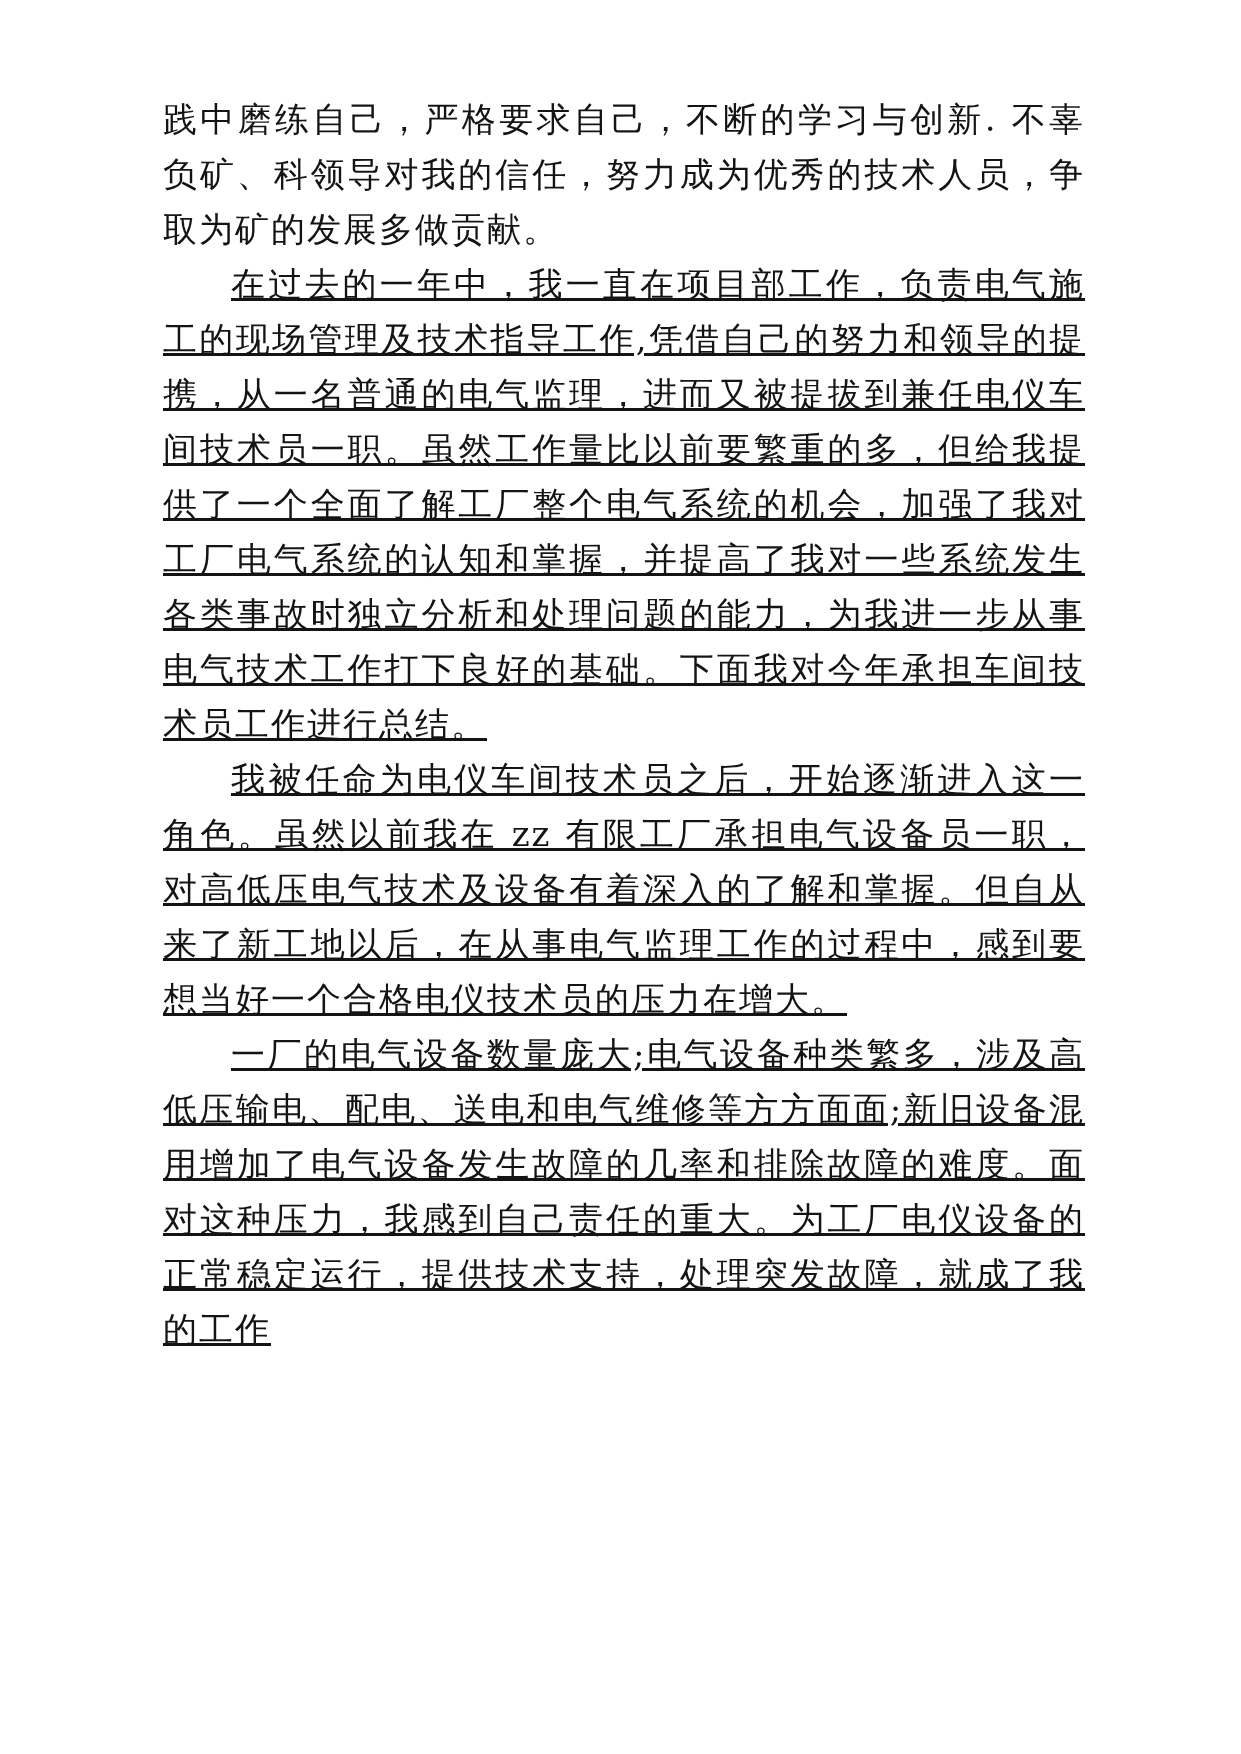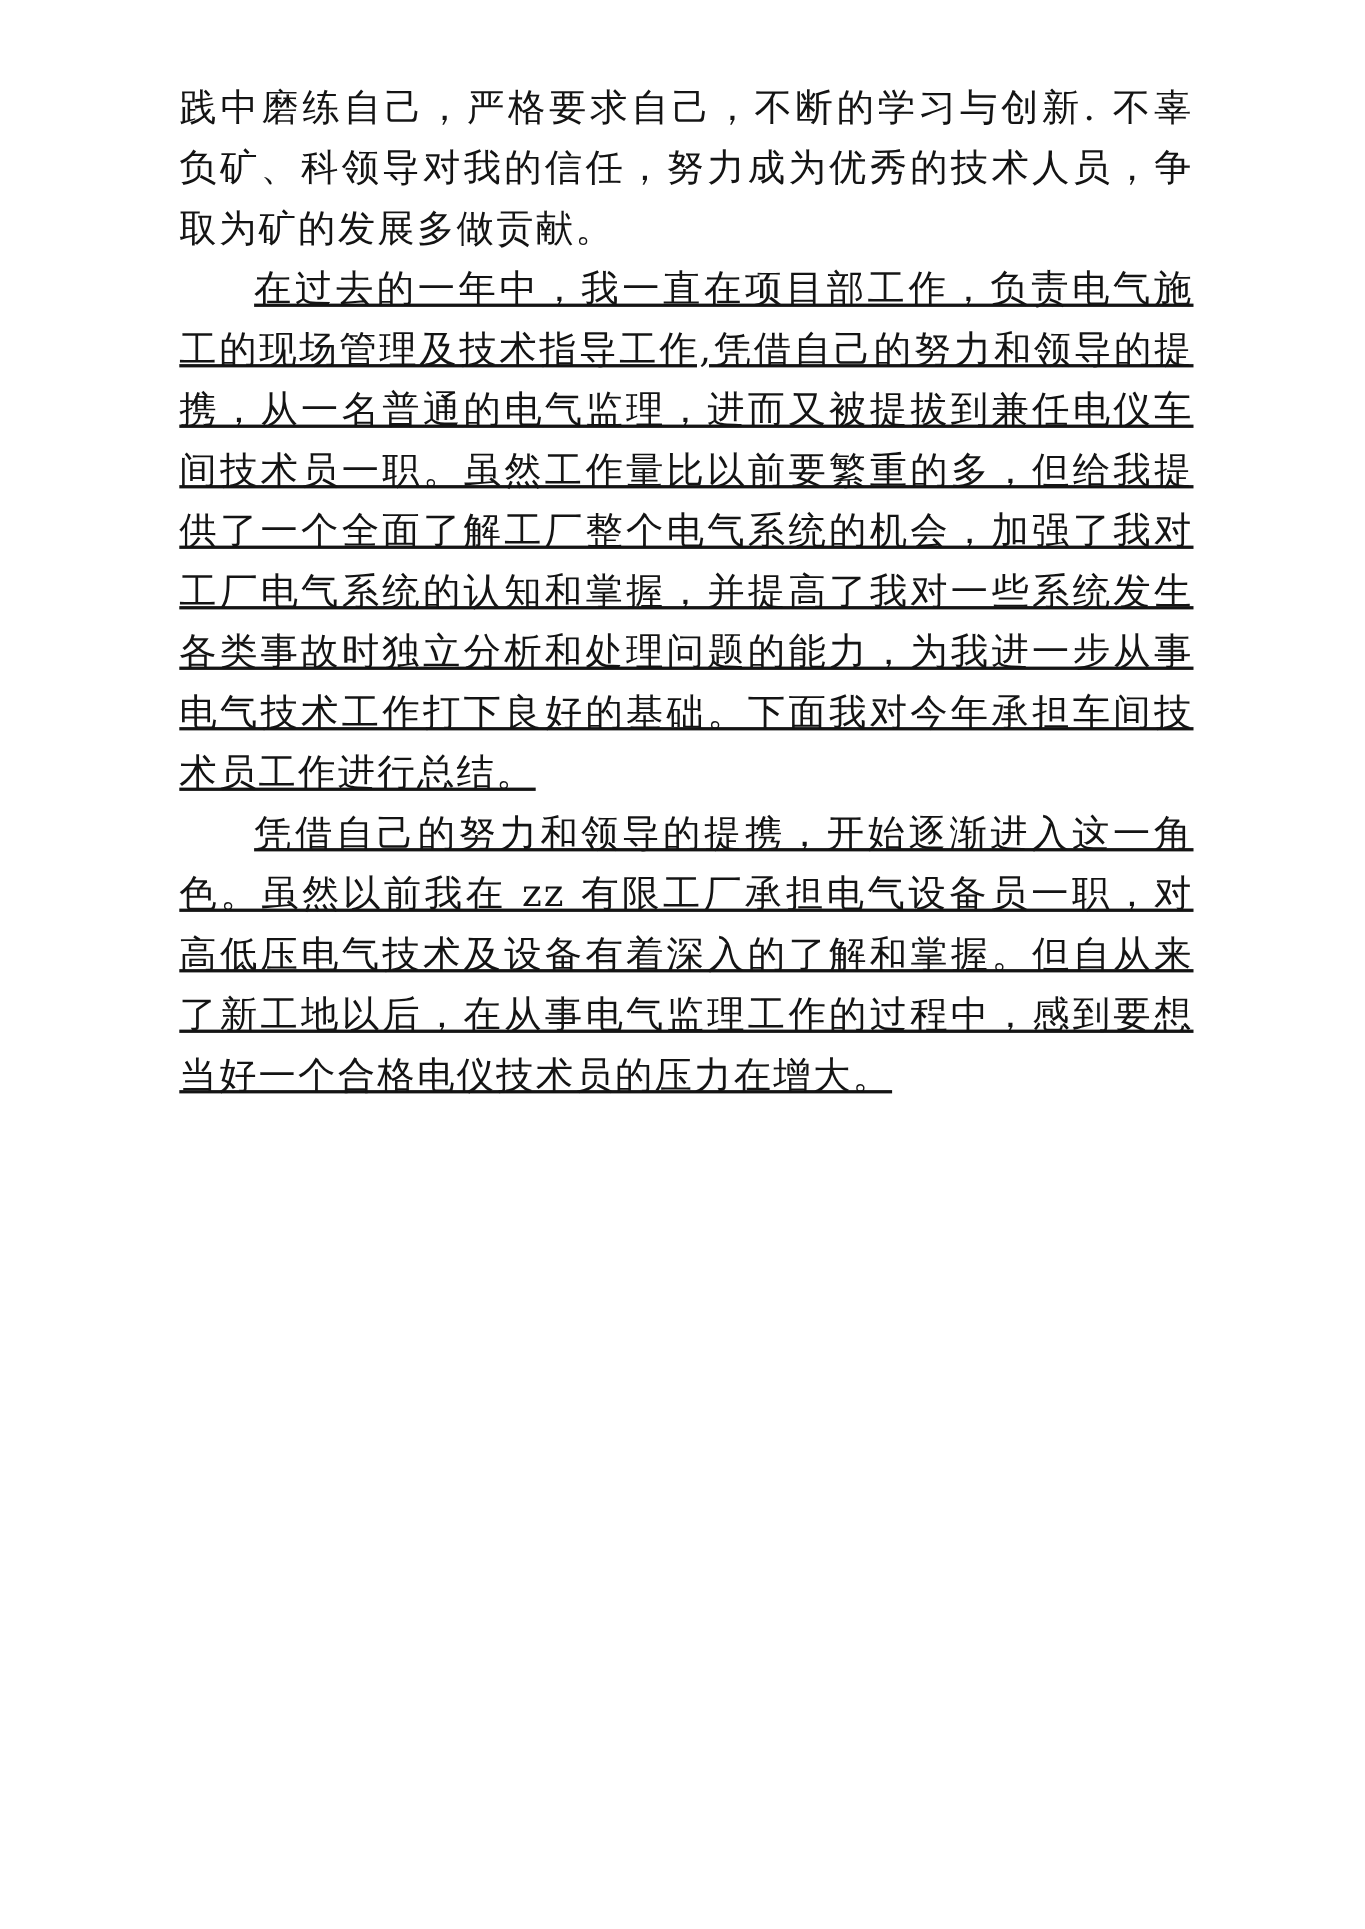--- a/index.html
+++ b/index.html
@@ -11,21 +11,21 @@
     background: #ffffff;
     overflow: hidden;
   }
 
   
   .page {
     box-sizing: border-box;
     width: 1241px;
     height: 1754px;
     background: #ffffff;
-    padding: 71px 156px 0 163px;
+    padding: 92px 156px 0 163px;
   }
 
   
   .doc {
     font-family: "DejaVu Serif", "Liberation Serif", serif;
     font-size: 34px;
     line-height: 55px;
     letter-spacing: 2px;
     color: #141414;
     font-weight: 400;
@@ -51,17 +51,18 @@
 
 <div class="page">
   <div class="doc">
 
     <p>践中磨练自己，严格要求自己，不断的学习与创新. 不辜负矿、科领导对我的信任，努力成为优秀的技术人员，争取为矿的发展多做贡献。</p>
 
 
     <p class="para-indent">在过去的一年中，我一直在项目部工作，负责电气施工的现场管理及技术指导工作,凭借自己的努力和领导的提携，从一名普通的电气监理，进而又被提拔到兼任电仪车间技术员一职。虽然工作量比以前要繁重的多，但给我提供了一个全面了解工厂整个电气系统的机会，加强了我对工厂电气系统的认知和掌握，并提高了我对一些系统发生各类事故时独立分析和处理问题的能力，为我进一步从事电气技术工作打下良好的基础。下面我对今年承担车间技术员工作进行总结。</p>
 
 
-    <p class="para-indent">凭借自己的努力和领导的提携，开始逐渐进入这一角色。虽然以前我在 zz 有限工厂承担电气设备员一职，对高低压电气技术及设备有着深入的了解和掌握。但自从来了新工地以后，在从事电气监理工作的过程中，感到要想当好一个合格电仪技术员的压力在增大。</p>
+    <p class="para-indent">我被任命为电仪车间技术员之后，开始逐渐进入这一角色。虽然以前我在 zz 有限工厂承担电气设备员一职，对高低压电气技术及设备有着深入的了解和掌握。但自从来了新工地以后，在从事电气监理工作的过程中，感到要想当好一个合格电仪技术员的压力在增大。</p>
 
+    <p class="para-indent">一厂的电气设备数量庞大;电气设备种类繁多，涉及高低压输电、配电、送电和电气维修等方方面面;新旧设备混用增加了电气设备发生故障的几率和排除故障的难度。面对这种压力，我感到自己责任的重大。为工厂电仪设备的正常稳定运行，提供技术支持，处理突发故障，就成了我的工作</p>
 
   </div>
 </div>
 
 </body></html>

